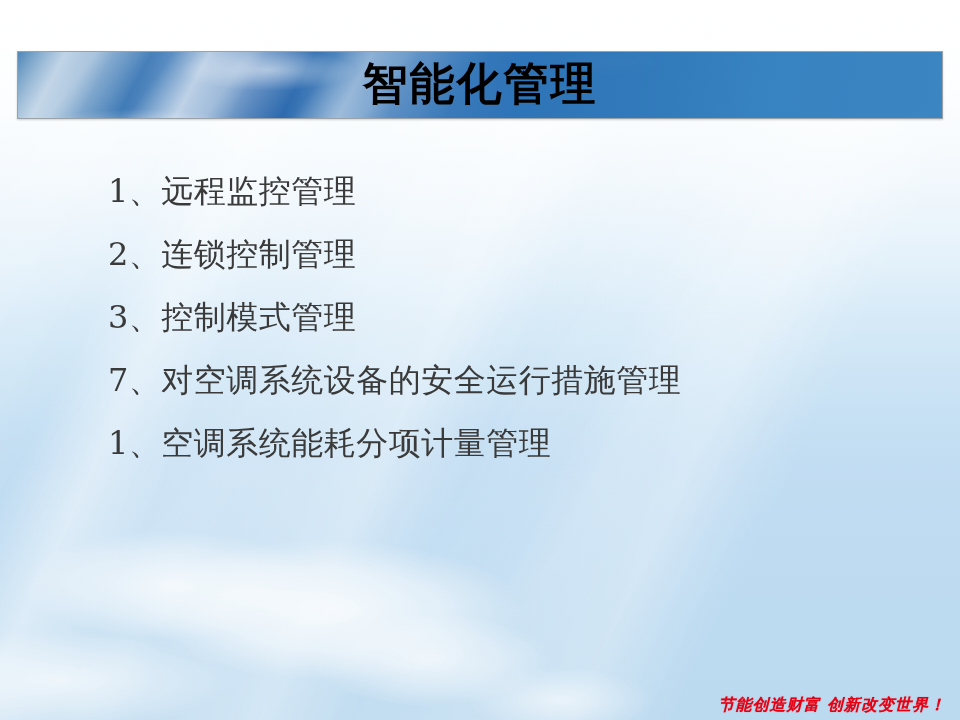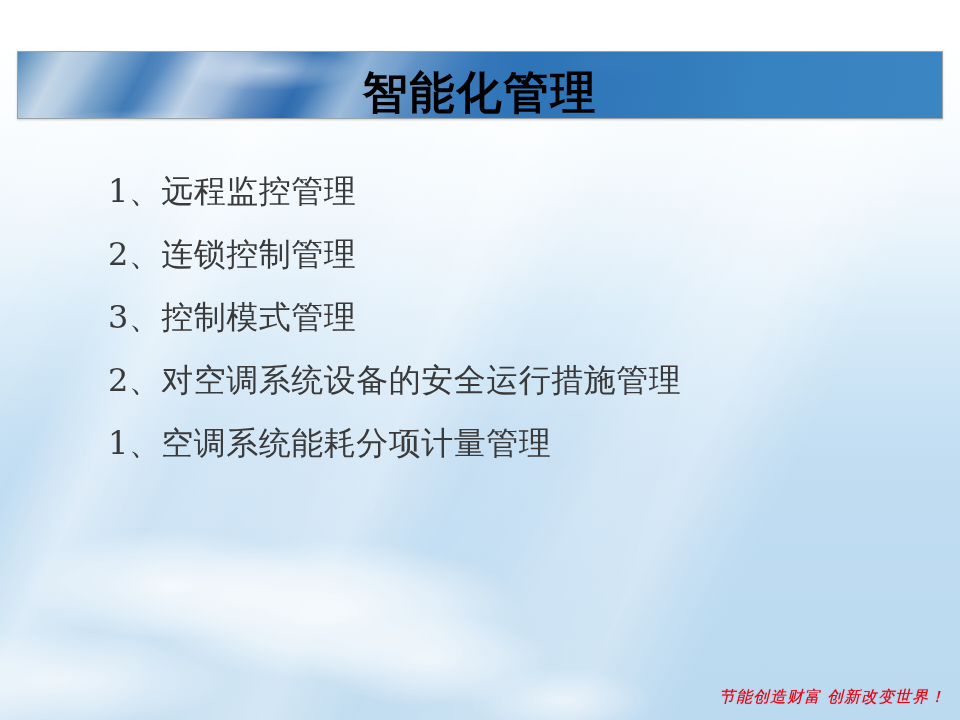--- a/index.html
+++ b/index.html
@@ -160,21 +160,20 @@
     align-items: center;
     justify-content: center;
     font-family: "DejaVu Sans", "Liberation Sans", sans-serif;
     font-size: 45px;
     font-weight: bold;
     color: #000000;
     letter-spacing: 2px;
     padding-bottom: 3px;
     box-sizing: border-box;
     white-space: nowrap;
-    margin-top: 9px;
   }
 
   
   .bullet-list {
     position: absolute;
     left: 108px;
     top: 160px;
     width: 820px;
   }
   .bullet-item {
@@ -183,24 +182,24 @@
     line-height: 63px;
     color: #3a3a3a;
     white-space: nowrap;
     letter-spacing: 0.5px;
   }
 
   
   .footer-slogan {
     position: absolute;
     right: 14px;
-    bottom: 12px;
+    bottom: 4px;
     font-family: "DejaVu Serif", "Liberation Serif", serif;
     font-size: 16px;
-    font-weight: normal;
+    font-weight: bold;
     font-style: italic;
     color: #e60012;
     letter-spacing: 1px;
     white-space: nowrap;
     text-shadow: 0 0 1px rgba(230,0,18,0.55);
   }
 </style>
 </head>
 <body>
 
@@ -213,19 +212,19 @@
   <div class="title-bar">
     <div class="title-bar-photo"></div>
     <div class="title-bar-clouds"></div>
     <div class="title-text">智能化管理</div>
   </div>
 
   <div class="bullet-list">
     <div class="bullet-item">1、远程监控管理</div>
     <div class="bullet-item">2、连锁控制管理</div>
     <div class="bullet-item">3、控制模式管理</div>
-    <div class="bullet-item">2、对空调系统设备的安全运行措施管理</div>
+    <div class="bullet-item">7、对空调系统设备的安全运行措施管理</div>
     <div class="bullet-item">1、空调系统能耗分项计量管理</div>
   </div>
 
   <div class="footer-slogan">节能创造财富 创新改变世界！</div>
 
 </div>
 
 </body></html>

